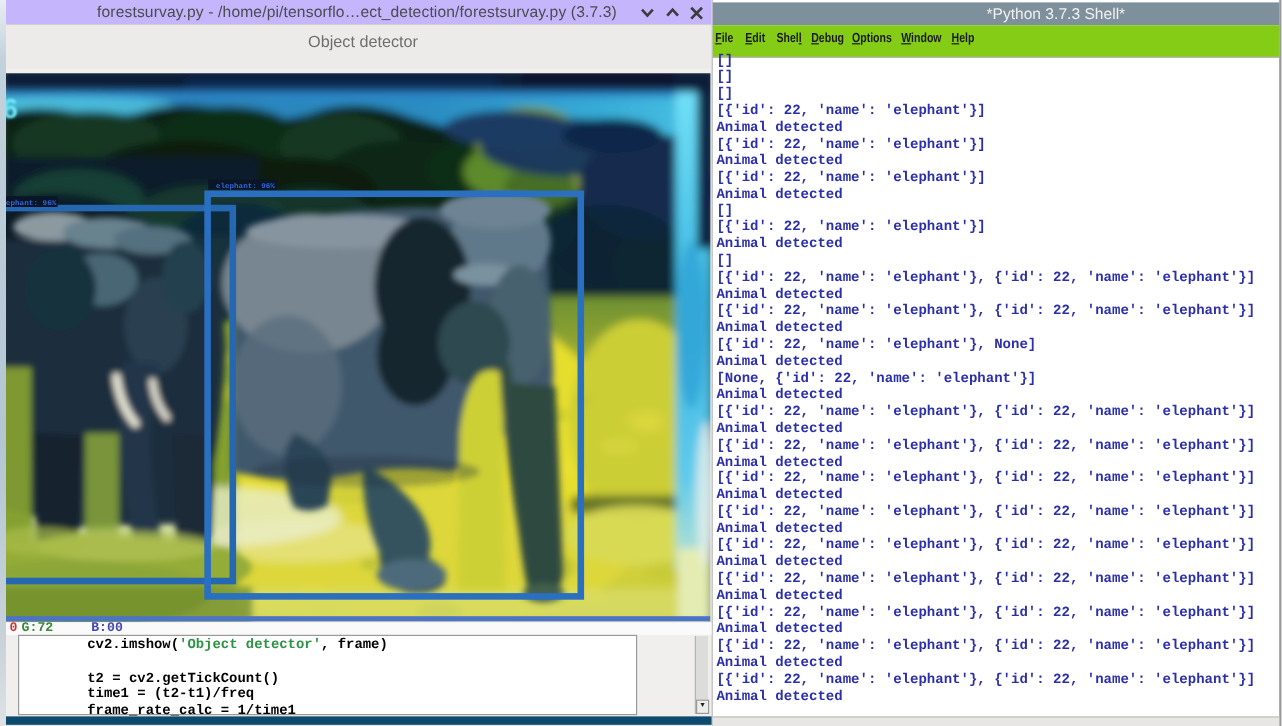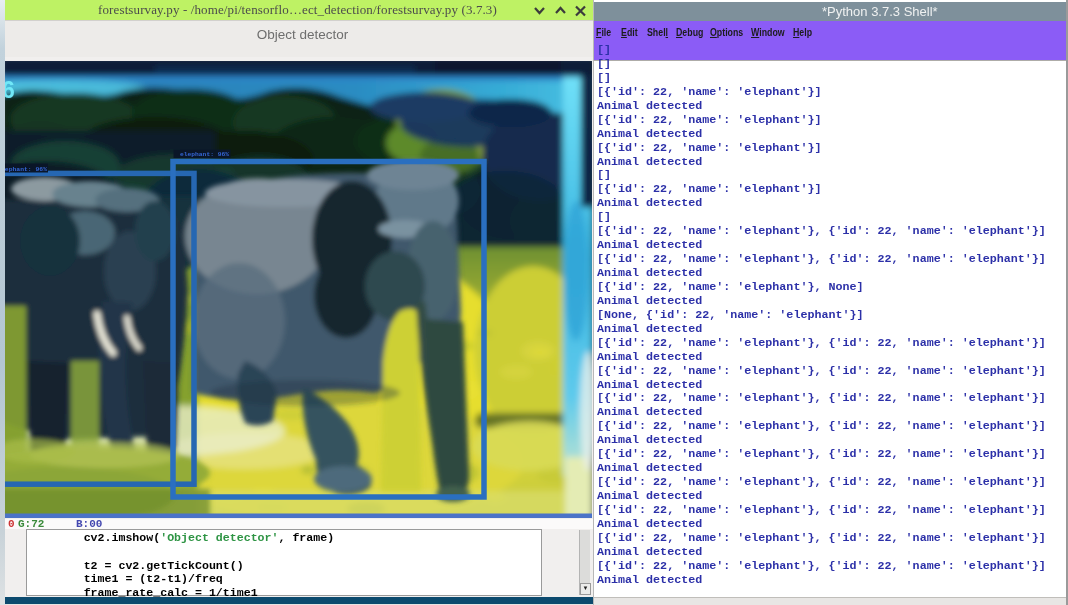--- a/index.html
+++ b/index.html
@@ -1,35 +1,35 @@
 <!DOCTYPE html>
 <html><head>
 <meta charset="utf-8">
 <style>
 html,body{margin:0;padding:0;}
 body{width:1068px;height:605px;position:relative;overflow:hidden;background:#cfd9e0;font-family:"Liberation Sans",sans-serif;}
 .abs{position:absolute;}
 #lwin{left:5px;top:0;width:588px;height:605px;background:#f1efee;}
-#ltitle{left:5px;top:0;width:588px;height:20px;background:#bef264;border-bottom:1px solid #d2d0cd;font-family:Liberation Serif, serif;}
+#ltitle{left:5px;top:0;width:588px;height:20px;background:#c4b5fd;border-bottom:1px solid #d2d0cd;}
 #ltitle .t{position:absolute;left:0;width:585px;top:2px;text-align:center;font-size:13px;letter-spacing:0.12px;color:#4c4c4c;white-space:nowrap;}
 #obar{left:5px;top:21px;width:588px;height:36px;background:#edebe9;padding-left:28px;}
 #obar .t{position:absolute;left:10px;width:575px;top:6px;text-align:center;font-size:13.5px;color:#6e6e6e;}
 #photo{left:5px;top:61px;width:587px;height:457px;}
 #rgbline{left:5px;top:519px;width:588px;height:10px;background:#fbfafa;font-family:"Liberation Mono",monospace;font-weight:bold;font-size:11px;}
 #rgbline span{position:absolute;top:-1.5px;font-size:11px;}
-#codebox{left:26px;top:529px;width:516px;height:67px;background:#ffffff;border:1px solid #9a9a9a;box-sizing:border-box;}
+#codebox{left:15px;top:529px;width:516px;height:67px;background:#ffffff;border:1px solid #9a9a9a;box-sizing:border-box;}
 #codebox pre{margin:0;padding:1px 0 0 1px;font-family:"Liberation Mono",monospace;font-weight:bold;font-size:11.6px;line-height:13.8px;color:#000;}
 #vsb{left:579px;top:530px;width:10px;height:65px;background:#dcdcda;border-left:1px solid #b4b4b4;}
 #vsb .ab{position:absolute;left:0px;bottom:0;width:9px;height:10px;background:#ececea;border:1px solid #9a9a9a;font-size:6px;text-align:center;line-height:9px;color:#222;}
 #lstatus{left:5px;top:597px;width:588px;height:8px;background:#e6e4e2;border-top:7px solid #0c4a6e;}
 #lstatus .t{position:absolute;right:14px;top:0px;font-size:8px;color:#8a8a8a;}
 #rwin{left:593px;top:0;width:475px;height:605px;background:#ffffff;border-left:1px solid #b8b8b8;border-right:2px solid #9a9a9a;box-sizing:border-box;}
 #rtitle{left:594px;top:2px;width:472px;height:19px;background:#7e909b;}
 #rtitle .t{position:absolute;left:228px;top:2px;text-align:left;font-size:13px;color:#eff1f1;}
-#rmenu{left:594px;top:21px;width:472px;height:40px;background:#8b5cf6;border-bottom:1px solid #aeaca8;box-sizing:border-box;}
+#rmenu{left:594px;top:21px;width:472px;height:27px;background:#84cc16;border-bottom:1px solid #aeaca8;box-sizing:border-box;}
 #rmenu span{position:absolute;top:5px;font-size:11px;font-weight:bold;color:#1c1c1c;transform:scaleX(0.8);transform-origin:0 50%;}
 #rmenu u{text-decoration:underline;}
 #rtext{left:597px;top:44px;width:462px;}
 #rtext pre{margin:0;font-family:"Liberation Mono",monospace;font-weight:bold;font-size:11.7px;line-height:13.93px;color:#2c30a8;}
 #rstatus{left:594px;top:597px;width:472px;height:8px;background:#e8e6e4;border-top:1px solid #c0beba;}
 #lstrip{left:0;top:0;width:5px;height:605px;background:linear-gradient(180deg,#e8eef2 0%,#c2d2dc 8%,#b4c6d2 60%,#c8d2d8 88%,#dee2e4 100%);}
 .ic{position:absolute;top:4px;}
 </style>
 </head>
 <body>

